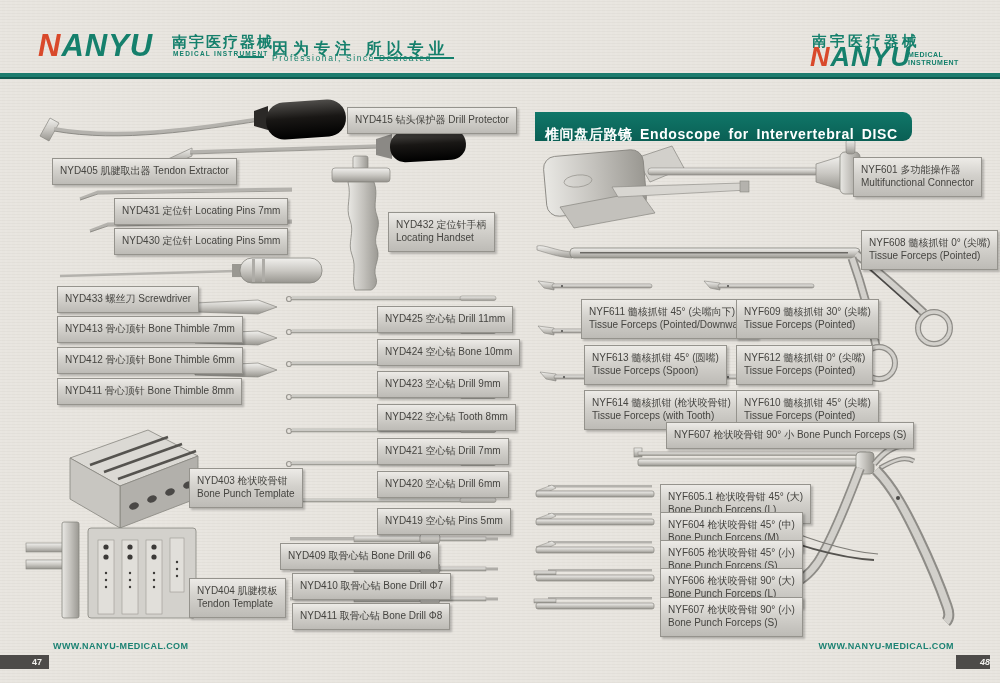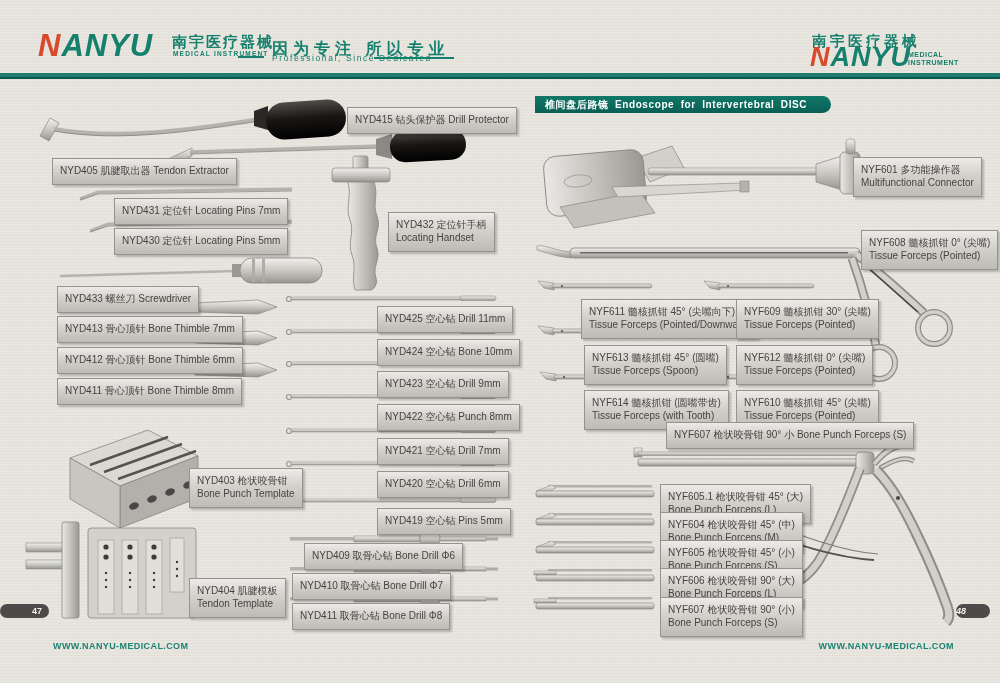--- a/index.html
+++ b/index.html
@@ -23,28 +23,28 @@
   .lbl{
     position:absolute;
     background:linear-gradient(180deg,#edebe7 0%,#d3d1cc 45%,#bdbbb6 100%);
     border:1px solid #95938d;
     box-shadow:1.5px 1.5px 2px rgba(0,0,0,0.22);
     color:#454440;font-size:10px;line-height:1.28;
     padding:6px 7px;white-space:nowrap;
   }
   .lbl span{display:block;}
   .banner{
-    position:absolute;left:535px;top:96px;min-width:272px;height:13px;
+    position:absolute;left:535px;top:112px;min-width:272px;height:13px;
     background:linear-gradient(180deg,#107769 0%,#0a5f54 100%);
     border-radius:0 9px 9px 0;
-    color:#ffffff;font-size:10px;font-weight:bold;letter-spacing:0.6px;word-spacing:3px;
-    padding:2px 14px 2px 10px;white-space:nowrap;
+    color:#ffffff;font-size:14px;font-weight:bold;letter-spacing:0.6px;word-spacing:3px;
+    padding:14px 14px 2px 10px;white-space:nowrap;
   }
   
-  .pageno{position:absolute;top:604px;height:14px;background:#4d4b49;color:#f1f0ed;font-size:9px;font-weight:bold;line-height:14px;border-radius:7px;}
+  .pageno{position:absolute;top:655px;height:14px;background:#4d4b49;color:#f1f0ed;font-size:9px;font-weight:bold;line-height:14px;}
   .url{position:absolute;top:641px;color:#1c8273;font-size:9px;font-weight:bold;letter-spacing:0.4px;white-space:nowrap;}
 </style>
 </head>
 <body>
 
 <svg class="art" width="1000" height="683" viewBox="0 0 1000 683">
   <defs>
     <linearGradient id="met" x1="0" y1="0" x2="0" y2="1">
       <stop offset="0" stop-color="#f1f0ed"></stop>
         <stop offset="0.5" stop-color="#cac8c3"></stop>
@@ -354,33 +354,33 @@
     <span>NYD432 定位针手柄</span>
     <span>Locating Handset</span>
   </div>
 <div class="lbl" style="left:57px;top:286px">NYD433 螺丝刀 Screwdriver</div>
 <div class="lbl" style="left:57px;top:316px">NYD413 骨心顶针 Bone Thimble  7mm</div>
 <div class="lbl" style="left:57px;top:347px">NYD412 骨心顶针 Bone Thimble  6mm</div>
 <div class="lbl" style="left:57px;top:378px">NYD411 骨心顶针 Bone Thimble  8mm</div>
 <div class="lbl" style="left:377px;top:306px">NYD425 空心钻 Drill  11mm</div>
 <div class="lbl" style="left:377px;top:339px">NYD424 空心钻 Bone  10mm</div>
 <div class="lbl" style="left:377px;top:371px">NYD423 空心钻 Drill  9mm</div>
-<div class="lbl" style="left:377px;top:404px">NYD422 空心钻 Punch  8mm</div>
+<div class="lbl" style="left:377px;top:404px">NYD422 空心钻 Tooth  8mm</div>
 <div class="lbl" style="left:377px;top:438px">NYD421 空心钻 Drill  7mm</div>
 <div class="lbl" style="left:377px;top:471px">NYD420 空心钻 Drill  6mm</div>
 <div class="lbl" style="left:377px;top:508px">NYD419 空心钻 Pins  5mm</div>
 <div class="lbl" style="left:189px;top:468px">
     <span>NYD403 枪状咬骨钳</span>
     <span>Bone Punch Template</span>
   </div>
 <div class="lbl" style="left:189px;top:578px">
     <span>NYD404 肌腱模板</span>
     <span>Tendon Template</span>
   </div>
-<div class="lbl" style="left:304px;top:543px">NYD409 取骨心钻 Bone Drill  Φ6</div>
+<div class="lbl" style="left:280px;top:543px">NYD409 取骨心钻 Bone Drill  Φ6</div>
 <div class="lbl" style="left:292px;top:573px">NYD410 取骨心钻 Bone Drill  Φ7</div>
 <div class="lbl" style="left:292px;top:603px">NYD411 取骨心钻 Bone Drill  Φ8</div>
 
 <div class="lbl" style="left:853px;top:157px">
     <span>NYF601 多功能操作器</span>
     <span>Multifunctional Connector</span>
   </div>
 <div class="lbl" style="left:861px;top:230px">
     <span>NYF608 髓核抓钳 0° (尖嘴)</span>
     <span>Tissue Forceps (Pointed)</span>
@@ -395,21 +395,21 @@
   </div>
 <div class="lbl" style="left:584px;top:345px">
     <span>NYF613 髓核抓钳 45° (圆嘴)</span>
     <span>Tissue Forceps (Spoon)</span>
   </div>
 <div class="lbl" style="left:736px;top:345px">
     <span>NYF612 髓核抓钳 0° (尖嘴)</span>
     <span>Tissue Forceps (Pointed)</span>
   </div>
 <div class="lbl" style="left:584px;top:390px">
-    <span>NYF614 髓核抓钳 (圆嘴带齿)</span>
+    <span>NYF614 髓核抓钳 (枪状咬骨钳)</span>
     <span>Tissue Forceps (with Tooth)</span>
   </div>
 <div class="lbl" style="left:736px;top:390px">
     <span>NYF610 髓核抓钳 45° (尖嘴)</span>
     <span>Tissue Forceps (Pointed)</span>
   </div>
 <div class="lbl" style="left:666px;top:422px">NYF607 枪状咬骨钳 90° 小  Bone Punch Forceps (S)</div>
 <div class="lbl" style="left:660px;top:484px">
     <span>NYF605.1 枪状咬骨钳 45° (大)</span>
     <span>Bone Punch Forceps (L)</span>
@@ -427,13 +427,13 @@
     <span>Bone Punch Forceps (L)</span>
   </div>
 <div class="lbl" style="left:660px;top:597px">
     <span>NYF607 枪状咬骨钳 90° (小)</span>
     <span>Bone Punch Forceps (S)</span>
   </div>
 
 <div class="pageno" style="left:0;width:42px;text-align:right;padding-right:7px;">47</div>
 <div class="url" style="left:53px;">WWW.NANYU-MEDICAL.COM</div>
 <div class="url" style="right:46px;">WWW.NANYU-MEDICAL.COM</div>
-<div class="pageno" style="left:956px;width:34px;text-align:left;font-style:italic;">48</div>
+<div class="pageno" style="left:956px;width:34px;text-align:right;font-style:italic;">48</div>
 
 </body></html>

